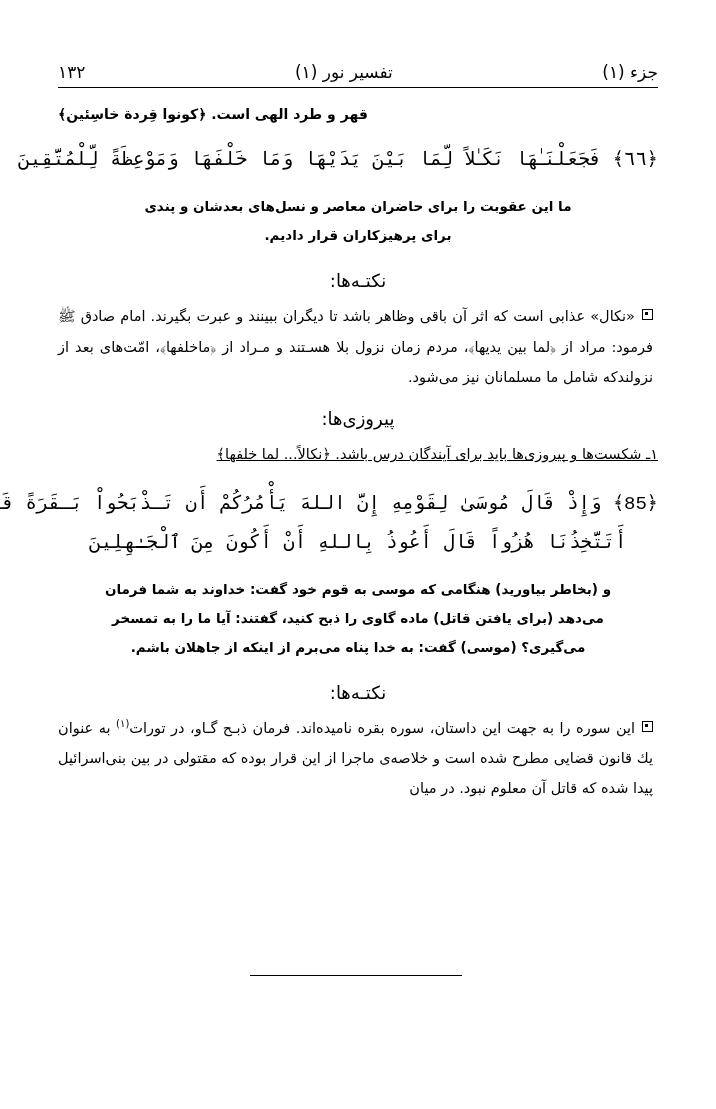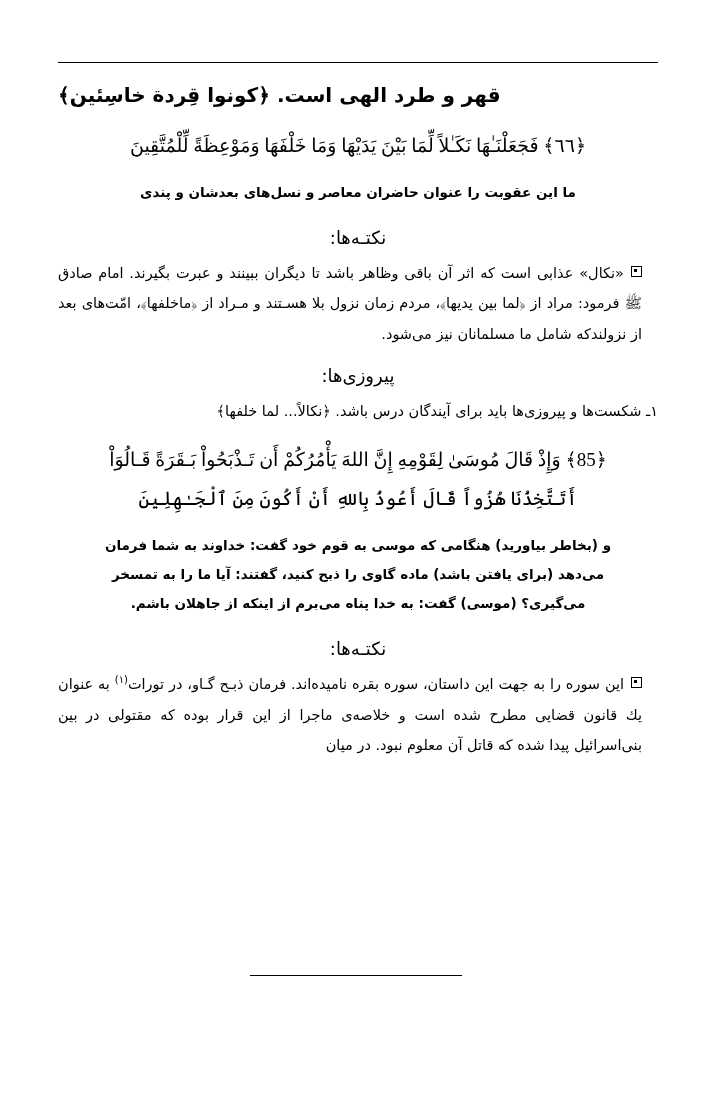--- a/index.html
+++ b/index.html
@@ -58,34 +58,34 @@
   .header-rule {
     border: none;
     border-top: 1px solid #000;
     margin: 0 0 14px 0;
     height: 0;
   }
 
   .lead-line {
     direction: rtl;
     text-align: left;
-    font-size: 20px;
+    font-size: 14px;
     font-weight: bold;
     margin: 0 0 14px 0;
     line-height: 1.8;
   }
 
   
   .ayah {
     direction: rtl;
     text-align: center;
     font-size: 19px;
     line-height: 2.05;
     margin: 14px 0 12px 0;
-    font-family: Liberation Serif, serif;
+    font-family: Liberation Mono, monospace;
   }
   .ayah .line { display: block; white-space: nowrap; }
 
   
   .translation {
     direction: rtl;
     text-align: center;
     font-size: 13.5px;
     font-weight: bold;
     line-height: 2.15;
@@ -102,21 +102,21 @@
     letter-spacing: 0.5px;
   }
 
   
   .note {
     direction: rtl;
     text-align: justify;
     text-align-last: right;
     font-size: 14.5px;
     line-height: 2.1;
-    margin: 0 16px 10px 0;
+    margin: 0 5px 10px 0;
     position: relative;
   }
   .note .bullet {
     display: inline-block;
     width: 9px; height: 9px;
     border: 1px solid #000;
     margin-left: 7px;
     position: relative;
     top: -1px;
   }
@@ -127,20 +127,21 @@
     width: 3px; height: 3px;
     background: #000;
   }
 
   
   .numlist {
     direction: rtl;
     margin: 0;
     padding: 0;
     list-style: none;
+    text-decoration: underline;
   }
   .numlist li {
     direction: rtl;
     text-align: justify;
     text-align-last: right;
     font-size: 14.5px;
     line-height: 2.15;
     margin: 0 0 2px 0;
   }
 
@@ -167,30 +168,36 @@
   }
   sup { font-size: 10px; vertical-align: super; }
 </style>
 </head>
 <body>
 
 <div class="page">
 
   <div class="content">
 
+    <div class="page-header">
+      <span class="hdr-num">۱۳۲</span>
+      <span class="hdr-title">تفسیر نور   (۱)</span>
+      <span class="hdr-juz">جزء (۱)</span>
+    </div>
     <hr class="header-rule">
 
     <div class="lead-line">قهر و طرد الهی است. ﴿كونوا قِردة خاسِئين﴾</div>
 
     <div class="ayah">
       <span class="line">﴿٦٦﴾ فَجَعَلْنَـٰهَا نَكَـٰلاً لِّمَا بَيْنَ يَدَيْهَا وَمَا خَلْفَهَا وَمَوْعِظَةً لِّلْمُتَّقِينَ</span>
     </div>
 
     <div class="translation">
-      <span class="line">ما این عقوبت را عنوان حاضران معاصر و نسل‌های بعدشان و پندی</span>
+      <span class="line">ما این عقوبت را برای حاضران معاصر و نسل‌های بعدشان و پندی</span>
+      <span class="line">برای پرهیزکاران قرار دادیم.</span>
     </div>
 
     <div class="section-heading">نكتـه‌ها:</div>
 
     <div class="note">
       <span class="bullet"></span><span>«نكال» عذابی است كه اثر آن باقی وظاهر باشد تا دیگران ببینند و عبرت بگیرند. امام صادق ﷺ فرمود: مراد از ﴿لما بین یدیها﴾، مردم زمان نزول بلا هسـتند و مـراد از ﴿ماخلفها﴾، امّت‌های بعد از نزولندكه شامل ما مسلمانان نیز می‌شود.</span>
     </div>
 
     <div class="section-heading">پیروزی‌ها:</div>
 
@@ -198,21 +205,21 @@
       <li>۱ـ شكست‌ها و پیروزی‌ها باید برای آیندگان درس باشد. ﴿نكالاً... لما خلفها﴾</li>
     </ul>
 
     <div class="ayah">
       <span class="line">﴿85﴾ وَإِذْ قَالَ مُوسَىٰ لِقَوْمِهِ إِنَّ اللهَ يَأْمُرُكُمْ أَن تَـذْبَحُواْ بَـقَرَةً قَـالُوَاْ</span>
       <span class="line">أَتَتَّخِذُنَا هُزُواً قَالَ أَعُوذُ بِاللهِ أَنْ أَكُونَ مِنَ ٱلْجَـٰهِلِينَ</span>
     </div>
 
     <div class="translation">
       <span class="line">و (بخاطر بیاورید) هنگامی كه موسی به قوم خود گفت: خداوند به شما فرمان</span>
-      <span class="line">می‌دهد (برای یافتن باشد) ماده گاوی را ذبح كنید، گفتند: آیا ما را به تمسخر</span>
+      <span class="line">می‌دهد (برای یافتن قاتل) ماده گاوی را ذبح كنید، گفتند: آیا ما را به تمسخر</span>
       <span class="line">می‌گیری؟ (موسی) گفت: به خدا پناه می‌برم از اینكه از جاهلان باشم.</span>
     </div>
 
     <div class="section-heading">نكتـه‌ها:</div>
 
     <div class="note">
       <span class="bullet"></span><span>این سوره را به جهت این داستان، سوره بقره نامیده‌اند. فرمان ذبـح گـاو، در تورات<sup>(۱)</sup> به عنوان یك قانون قضایی مطرح شده است و خلاصه‌ی ماجرا از این قرار بوده كه مقتولی در بین بنی‌اسرائیل پیدا شده كه قاتل آن معلوم نبود. در میان</span>
     </div>
 
   </div>

